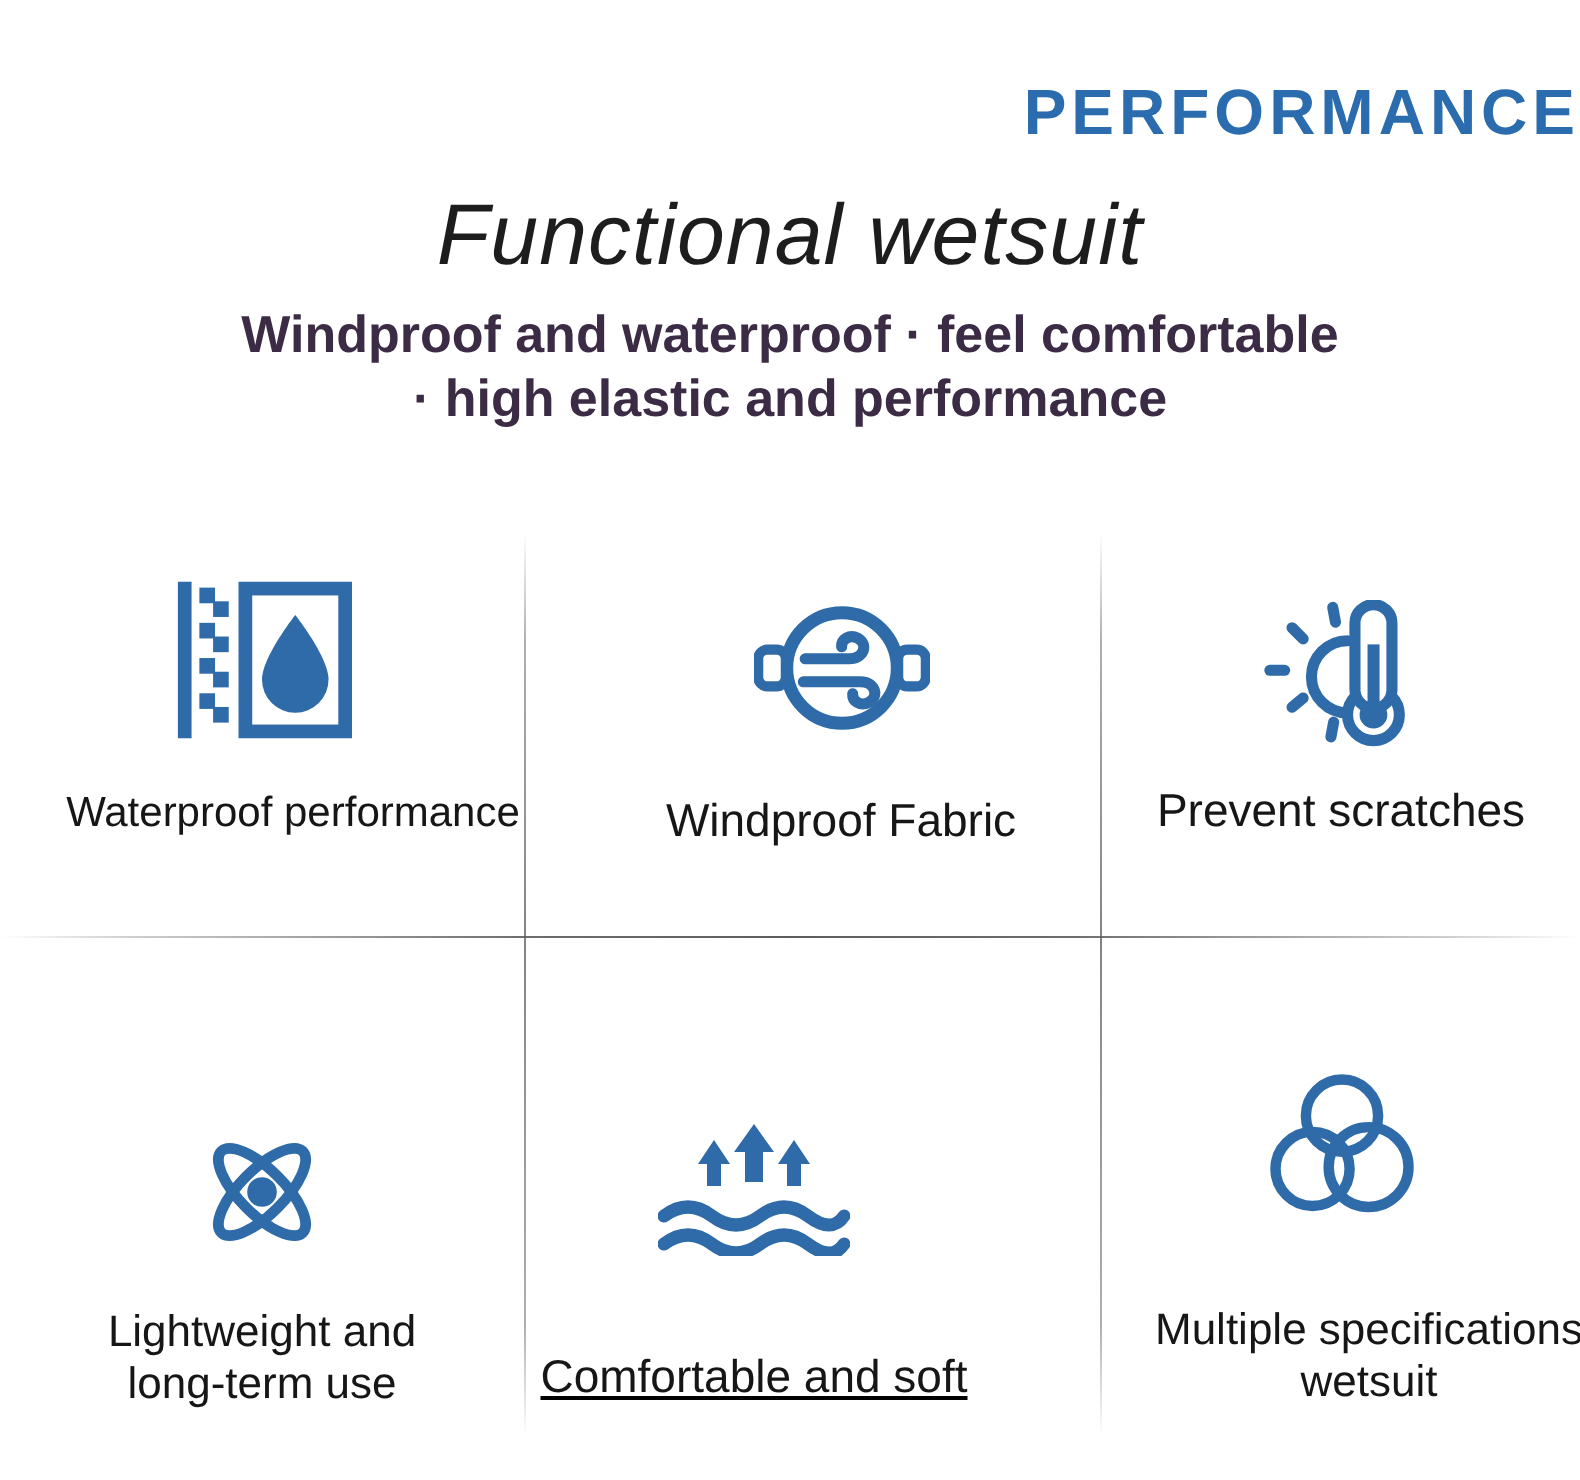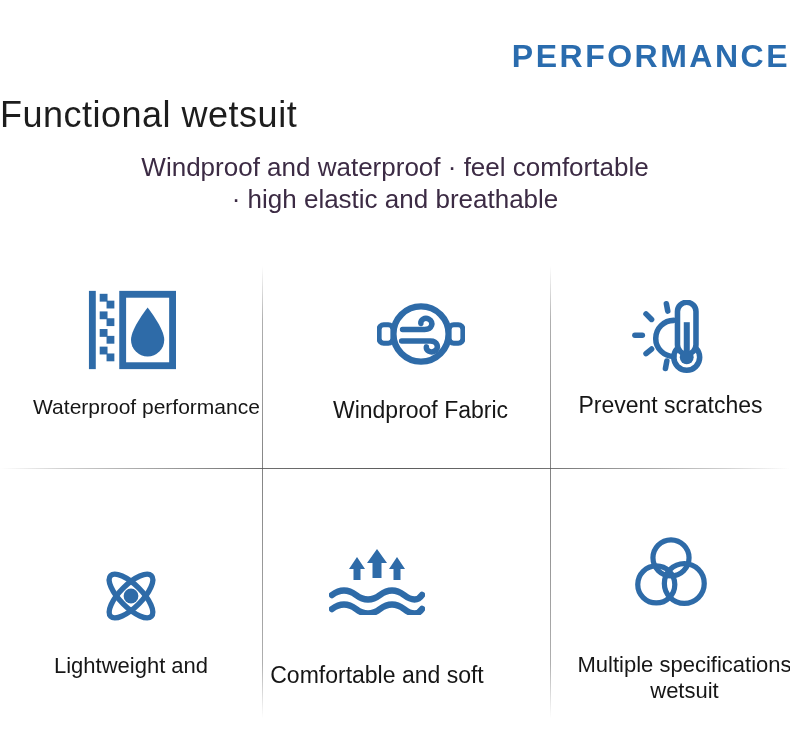--- a/index.html
+++ b/index.html
@@ -9,32 +9,32 @@
     --subtitle: #3c2b44;
     --label: #161616;
   }
   *{margin:0;padding:0;box-sizing:border-box;}
   html,body{width:790px;height:740px;background:#ffffff;overflow:hidden;
     font-family:"Liberation Sans","DejaVu Sans",sans-serif;}
   .stage{position:relative;width:790px;height:740px;background:#fff;}
 
   .eyebrow{position:absolute;top:38px;left:0;width:100%;text-align:right;
     color:var(--accent);font-size:32px;font-weight:800;letter-spacing:2.5px;}
-  .title{position:absolute;top:94px;left:0;width:100%;text-align:left;
-    color:var(--title);font-size:36px;font-weight:400;letter-spacing:0.5px;}
+  .title{position:absolute;top:94px;left:0;width:100%;text-align:center;
+    color:var(--title);font-size:43px;font-weight:400;letter-spacing:0.5px;font-style:italic;}
   .subtitle{position:absolute;top:151px;left:0;width:100%;text-align:center;
-    color:var(--subtitle);font-size:26px;font-weight:400;line-height:32px;}
+    color:var(--subtitle);font-size:26px;font-weight:700;line-height:32px;}
 
   .grid{position:absolute;left:0;top:0;width:790px;height:740px;}
   .cell{position:absolute;display:flex;flex-direction:column;align-items:center;}
   .c-r1c1{left:0;  top:270px;width:262px;}
   .c-r1c2{left:262px;top:270px;width:289px;padding-left:28px;}
   .c-r1c3{left:551px;top:270px;width:239px;}
   .c-r2c1{left:0;  top:469px;width:262px;}
-  .c-r2c2{left:262px;top:456px;width:230px;}
+  .c-r2c2{left:262px;top:469px;width:230px;text-decoration:underline;}
   .c-r2c3{left:551px;top:469px;width:239px;}
 
   .icon{color:var(--icon);display:block;}
   .c-r1c1 .icon{margin-top:20px;}
   .c-r1c2 .icon{margin-top:29px;}
   .c-r1c3 .icon{margin-top:30px;}
   .c-r2c1 .icon{margin-top:92px;}
   .c-r2c2 .icon{margin-top:93px;}
   .c-r2c3 .icon{margin-top:67px;}
 
@@ -58,21 +58,21 @@
 </style>
 </head>
 <body>
 
 <div class="stage">
 
   <div class="eyebrow">PERFORMANCE</div>
   <div class="title">Functional wetsuit</div>
   <div class="subtitle">
     <span>Windproof and waterproof · feel comfortable</span><br>
-    <span>· high elastic and breathable</span>
+    <span>· high elastic and performance</span>
   </div>
 
   <div class="grid">
 
     <div class="cell c-r1c1">
       <svg class="icon" width="90" height="80" viewBox="0 0 92 80" fill="none" stroke="none">
         <rect x="3" y="0" width="7" height="80" fill="currentColor"></rect>
         <g fill="currentColor">
           <rect x="14" y="3" width="8" height="8"></rect>
             <rect x="21" y="10" width="8" height="8"></rect>
@@ -125,20 +125,21 @@
     </div>
 
     <div class="cell c-r2c1">
       <svg class="icon" width="74" height="70" viewBox="0 0 90 84" fill="none">
         <ellipse cx="45" cy="42" rx="35" ry="13.5" stroke="currentColor" stroke-width="6.5" transform="rotate(45 45 42)"></ellipse>
         <ellipse cx="45" cy="42" rx="35" ry="13.5" stroke="currentColor" stroke-width="6.5" transform="rotate(-45 45 42)"></ellipse>
         <circle cx="45" cy="42" r="9" fill="currentColor"></circle>
       </svg>
       <div class="label">
         <span>Lightweight and</span><br>
+        <span>long-term use</span>
       </div>
     </div>
 
     <div class="cell c-r2c2">
       <svg class="icon" width="96" height="66" viewBox="0 0 96 66" fill="none">
         <g fill="currentColor">
           <polygon points="48,0 58,14 52.5,14 52.5,29 43.5,29 43.5,14 38,14"></polygon>
           <polygon points="28,8 36,20 31.5,20 31.5,31 24.5,31 24.5,20 20,20"></polygon>
           <polygon points="68,8 76,20 71.5,20 71.5,31 64.5,31 64.5,20 60,20"></polygon>
         </g>

